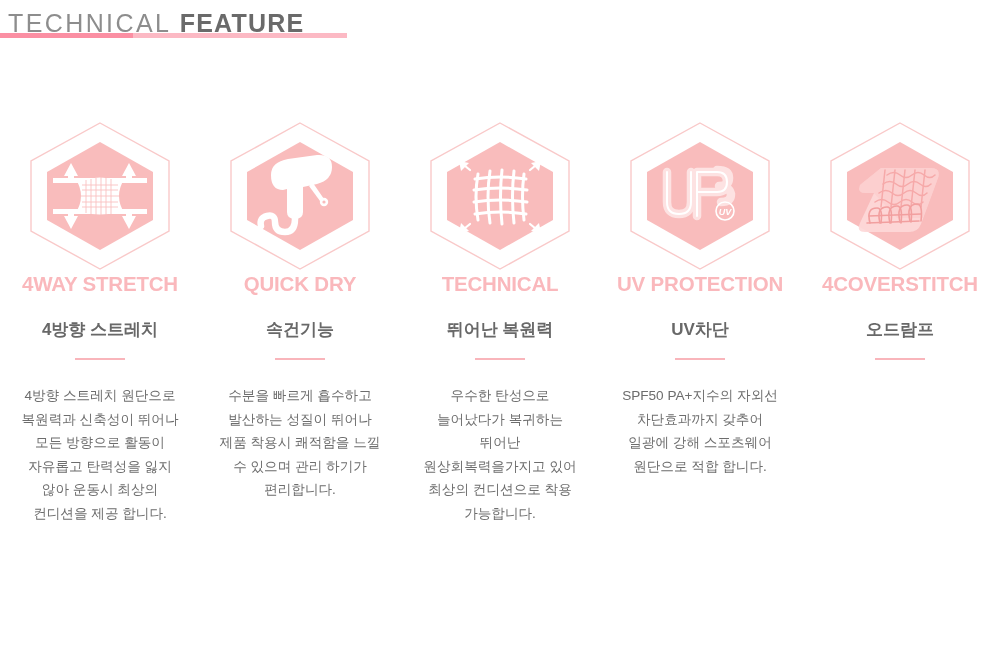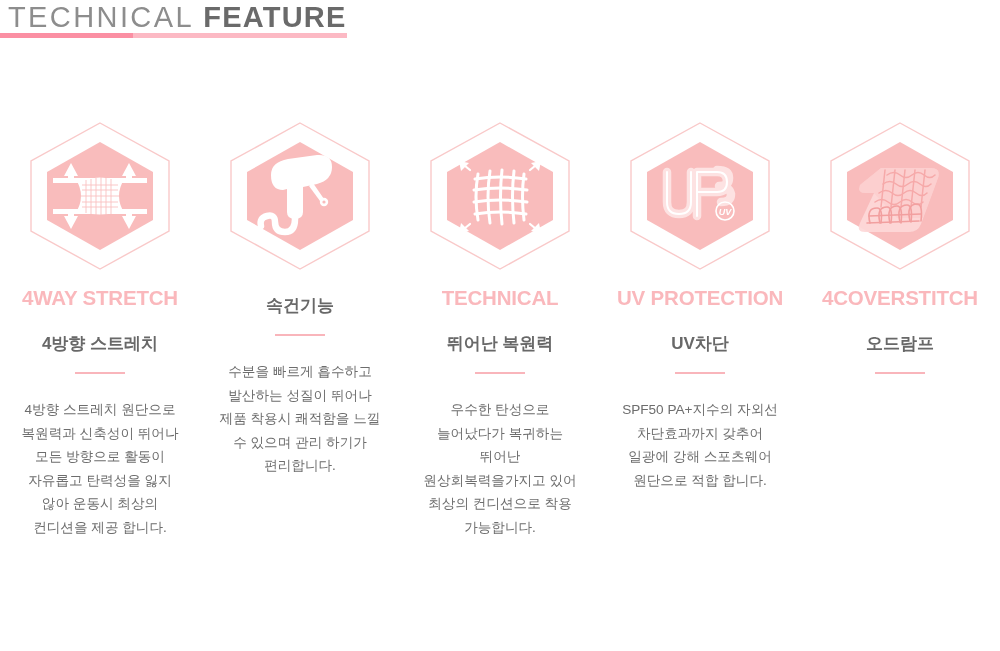--- a/index.html
+++ b/index.html
@@ -22,22 +22,22 @@
   .page-header {
     position: absolute;
     left: 0;
     top: 0;
     width: 1000px;
     height: 46px;
   }
   .header-title {
     position: absolute;
     left: 8px;
-    top: 0px;
-    font-size: 29px;
+    top: 6px;
+    font-size: 25px;
     line-height: 34px;
     white-space: nowrap;
     letter-spacing: 2.4px;
     text-align: center;
   }
   .header-title .thin {
     color: #8d8d8d;
     font-weight: 300;
   }
   .header-title .bold {
@@ -81,21 +81,20 @@
     align-items: center;
   }
 
   .feature-icon {
     width: 150px;
     height: 152px;
     display: block;
   }
 
   .feature-title {
-    margin-top: 14px;
     font-size: 20.5px;
     font-weight: 700;
     letter-spacing: -0.2px;
     color: #fab8bc;
     text-align: center;
     white-space: nowrap;
   }
   .feature-subtitle {
     margin-top: 22px;
     font-size: 17px;
@@ -190,20 +189,21 @@
       <g fill="#ffffff">
         <path d="M46 55 Q46 42 63 39 L92 35 Q107 34 107 47 Q107 60 92 64 L78 67 L78 92 Q78 99 70 99 Q62 99 62 92 L62 69 L58 70 Q46 70 46 55 Z"></path>
         <path d="M88 63 L99 79 L95 81 L84 66 Z"></path>
         <circle cx="99" cy="82" r="4.2"></circle>
       </g>
       <circle cx="99" cy="82" r="1.6" fill="#f9bcbc"></circle>
       <path d="M70 99 Q70 112 60 112 Q50 112 50 102 Q50 94 42 96 Q34 98 36 106" fill="none" stroke="#ffffff" stroke-width="6.5" stroke-linecap="round"></path>
       </svg>
       <div></div>
 
+    <div class="feature-title">QUICK DRY</div>
     <div class="feature-subtitle">속건기능</div>
     <div class="feature-divider"></div>
     <div class="feature-desc">수분을 빠르게 흡수하고 발산하는 성질이 뛰어나 제품 착용시 쾌적함을 느낄 수 있으며 관리 하기가 편리합니다.</div>
   </div>
 
   <div class="feature-col">
     <svg class="feature-icon" viewBox="0 0 150 152">
       <polygon points="75,3 144,41 144,111 75,149 6,111 6,41" fill="none" stroke="#f9c9c9" stroke-width="1.4"></polygon>
       <polygon points="75,22 128,52 128,100 75,130 22,100 22,52" fill="#f9bcbc"></polygon>
       <g fill="none" stroke="#ffffff" stroke-width="3" stroke-linecap="round">

